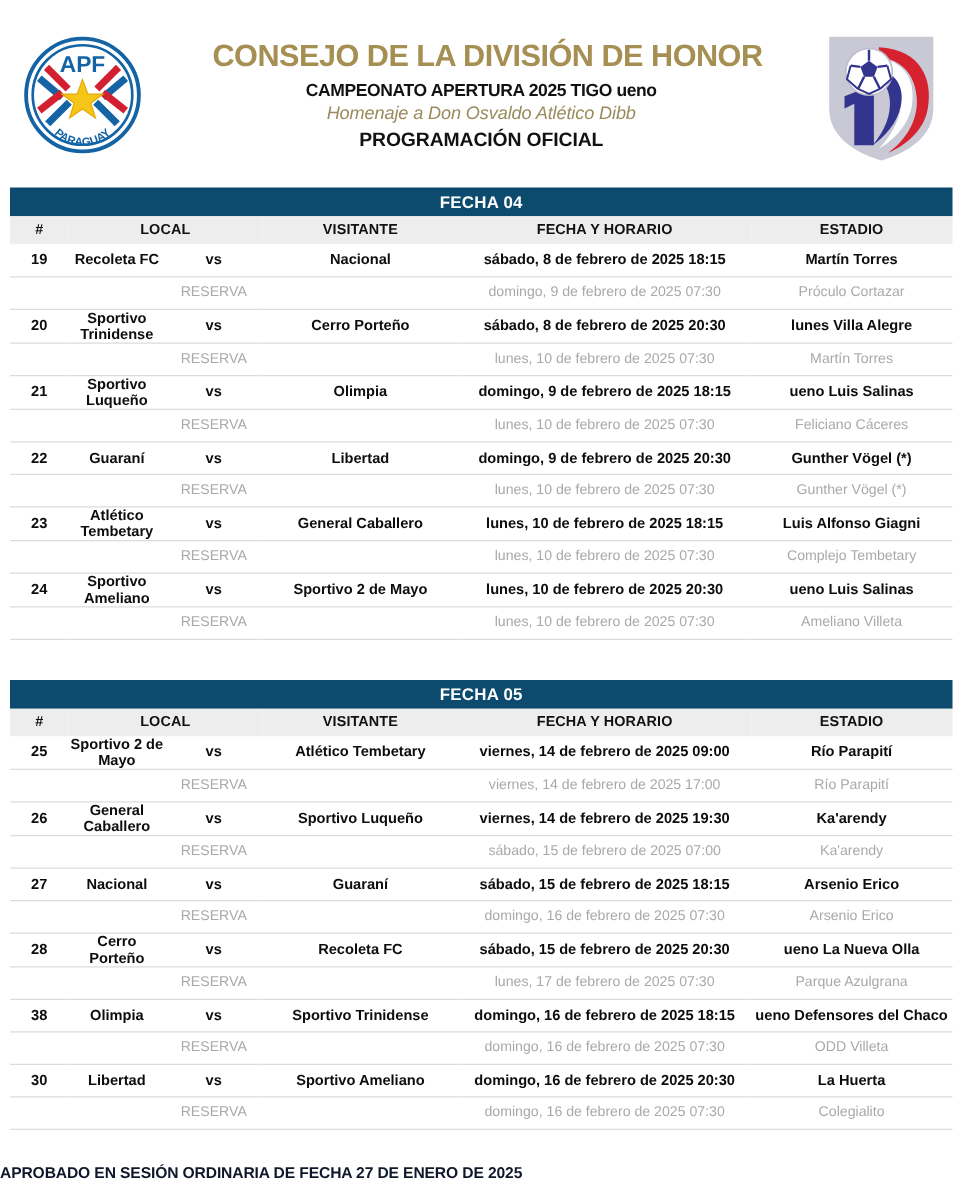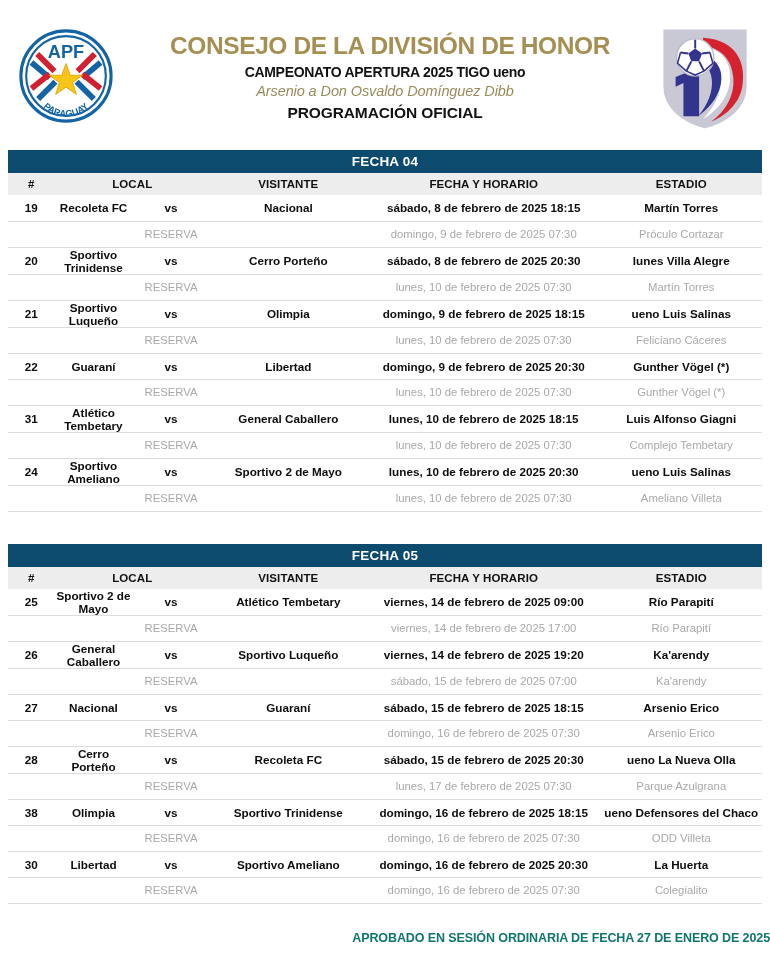--- a/index.html
+++ b/index.html
@@ -122,24 +122,24 @@
   }
   .c-num  { width: 44px;  text-align: center; }
   .c-local{ width: 146px; text-align: center; }
   .c-vs   { width: 44px;  text-align: center; font-size: 11px; }
   .c-visit{ width: 148px; text-align: center; }
   .c-fh   { width: 220px; text-align: center; }
   .c-est  { width: 152px; text-align: center; }
 
   tr.res-row .c-vs { color: #a9a9a9; }
   .footer {
-    text-align: right;
+    text-align: left;
     font-size: 12.5px;
     font-weight: bold;
-    color: #0f766e;
+    color: #0f172a;
     letter-spacing: -0.1px;
     padding-top: 27px;
   }
 </style>
 </head>
 <body>
 
 <div class="page">
 
   <div class="header">
@@ -167,21 +167,21 @@
         <path id="arcpar" d="M 20 73 A 33 33 0 0 0 80 73" fill="none"></path>
         <text font-family="Liberation Sans, sans-serif" font-size="9.5" font-weight="bold" fill="#1464a5">
           <textPath href="#arcpar" startOffset="50%" text-anchor="middle">PARAGUAY</textPath>
         </text>
       </svg>
     </div>
 
     <div class="title-block">
       <div class="title-main">CONSEJO DE LA DIVISIÓN DE HONOR</div>
       <div class="title-sub">CAMPEONATO APERTURA 2025 TIGO ueno</div>
-      <div class="title-homage">Arsenio a Don Osvaldo Domínguez Dibb</div>
+      <div class="title-homage">Homenaje a Don Osvaldo Atlético Dibb</div>
       <div class="title-official">PROGRAMACIÓN OFICIAL</div>
     </div>
 
     <div class="logo-right">
       <svg viewBox="0 0 100 114" width="98" height="112">
         <path d="M6 6 H94 V66 C94 90 72 104 50 110 C28 104 6 90 6 66 Z" fill="#c9c9d6" stroke="#ffffff" stroke-width="3"></path>
         <path d="M10 10 H90 V65 C90 87 70 100 50 105.5 C30 100 10 87 10 65 Z" fill="#c9c9d6"></path>
         <path d="M48 16 C84 18 92 44 88 66 C85 84 70 96 56 102 C72 90 80 74 79 58 C78 38 66 26 48 24 Z" fill="#d6222e"></path>
         <path d="M44 24 C72 27 78 46 75 64 C72 80 60 92 48 99 C60 86 67 72 66 58 C65 42 56 33 40 31 Z" fill="#ffffff"></path>
         <path d="M40 31 C64 35 69 50 66 64 C63 78 53 89 43 96 C53 84 58 71 57 59 C56 46 48 39 34 37 Z" fill="#33348e"></path>
@@ -266,21 +266,21 @@
             </tr>
             <tr class="res-row">
               <td class="c-num"></td>
               <td class="c-local"></td>
               <td class="c-vs">RESERVA</td>
               <td class="c-visit"></td>
               <td class="c-fh">lunes, 10 de febrero de 2025 07:30</td>
               <td class="c-est">Gunther Vögel (*)</td>
             </tr>
             <tr class="main-row">
-              <td class="c-num">31</td>
+              <td class="c-num">23</td>
               <td class="c-local">Atlético Tembetary</td>
               <td class="c-vs">vs</td>
               <td class="c-visit">General Caballero</td>
               <td class="c-fh">lunes, 10 de febrero de 2025 18:15</td>
               <td class="c-est">Luis Alfonso Giagni</td>
             </tr>
             <tr class="res-row">
               <td class="c-num"></td>
               <td class="c-local"></td>
               <td class="c-vs">RESERVA</td>
@@ -334,21 +334,21 @@
               <td class="c-vs">RESERVA</td>
               <td class="c-visit"></td>
               <td class="c-fh">viernes, 14 de febrero de 2025 17:00</td>
               <td class="c-est">Río Parapití</td>
             </tr>
             <tr class="main-row">
               <td class="c-num">26</td>
               <td class="c-local">General Caballero</td>
               <td class="c-vs">vs</td>
               <td class="c-visit">Sportivo Luqueño</td>
-              <td class="c-fh">viernes, 14 de febrero de 2025 19:20</td>
+              <td class="c-fh">viernes, 14 de febrero de 2025 19:30</td>
               <td class="c-est">Ka'arendy</td>
             </tr>
             <tr class="res-row">
               <td class="c-num"></td>
               <td class="c-local"></td>
               <td class="c-vs">RESERVA</td>
               <td class="c-visit"></td>
               <td class="c-fh">sábado, 15 de febrero de 2025 07:00</td>
               <td class="c-est">Ka'arendy</td>
             </tr>

